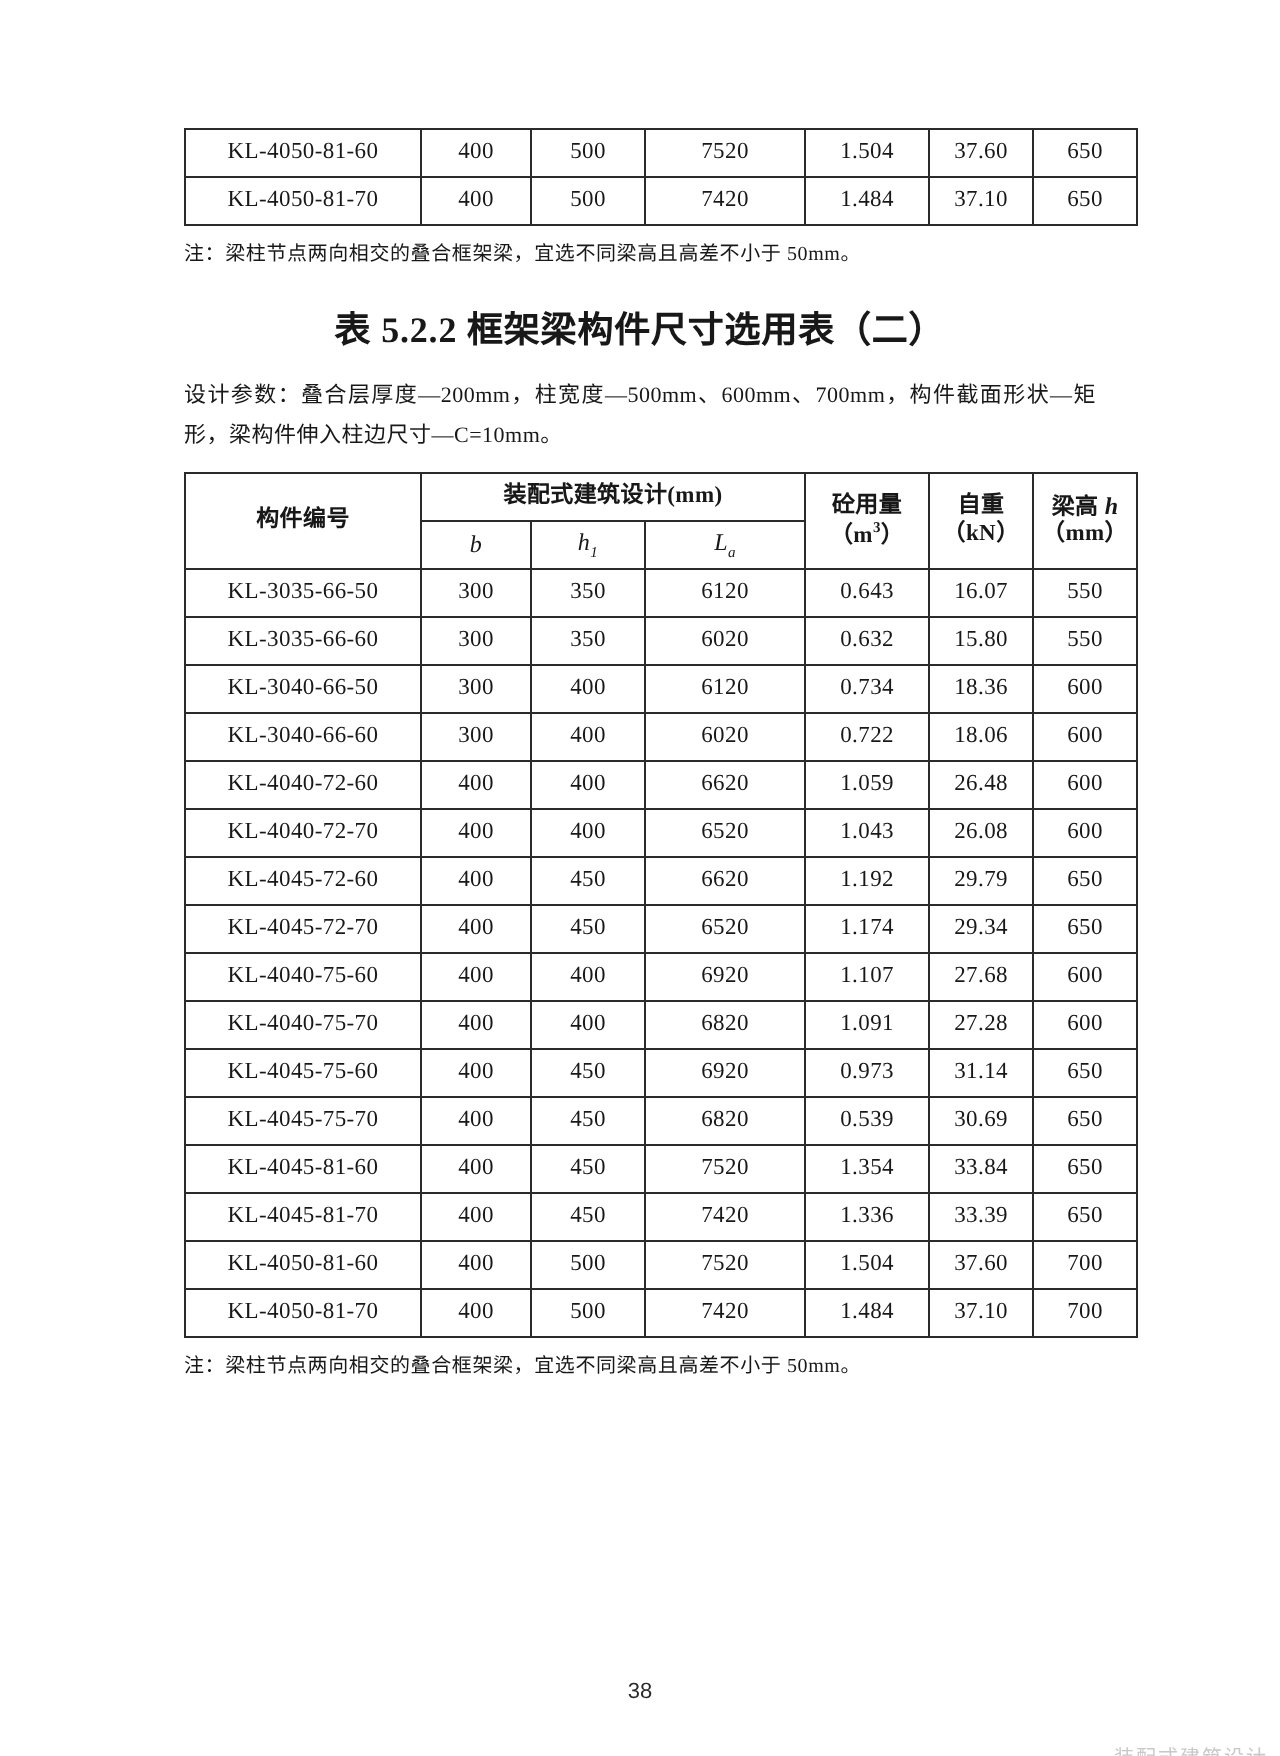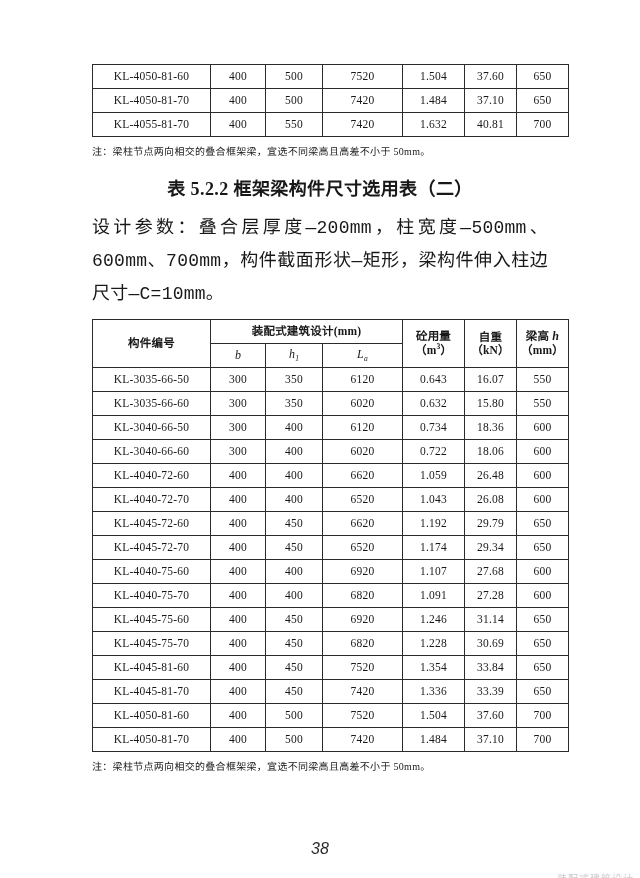--- a/index.html
+++ b/index.html
@@ -99,48 +99,46 @@
     letter-spacing: .3px;
   }
   .tbl-caption {
     text-align: center;
     font-size: 18px;
     font-weight: bold;
     margin: 14px 0 12px 0;
     letter-spacing: .4px;
   }
   .para {
-    font-size: 18px;
+    font-size: 11px;
     line-height: 1.85;
     margin: 8px 0 0 0;
     text-align: justify;
     letter-spacing: .25px;
-    font-family: Liberation Mono, monospace;
   }
   .para.indent-hang {
     text-indent: 0;
   }
   .para.bracket {
     font-weight: bold;
     margin-top: 6px;
   }
   .spacer-8 { height: 8px; }
   .spacer-12 { height: 12px; }
 
   
   .page-number {
     position: absolute;
     left: 0;
     top: 836px;
     width: 640px;
     text-align: center;
-    font-size: 16px;
+    font-size: 11px;
     color: #2a2a2a;
     font-family: "Liberation Sans", "DejaVu Sans", sans-serif;
-    font-style: italic;
   }
   .watermark {
     position: absolute;
     right: 6px;
     top: 866px;
     font-size: 10px;
     color: #c9c9c9;
     letter-spacing: 1px;
     font-family: "Liberation Serif", "DejaVu Serif", serif;
     white-space: nowrap;
@@ -178,29 +176,20 @@
           <td>650</td>
         </tr>
         <tr>
           <td class="id-cell">KL-4050-81-70</td>
           <td>400</td>
           <td>500</td>
           <td>7420</td>
           <td>1.484</td>
           <td>37.10</td>
           <td>650</td>
-        </tr>
-        <tr>
-          <td class="id-cell">KL-4055-81-70</td>
-          <td>400</td>
-          <td>550</td>
-          <td>7420</td>
-          <td>1.632</td>
-          <td>40.81</td>
-          <td>700</td>
         </tr>
       </tbody>
     </table>
 
     <p class="note-line">注：梁柱节点两向相交的叠合框架梁，宜选不同梁高且高差不小于 50mm。</p>
 
     <p class="tbl-caption">表 5.2.2  框架梁构件尺寸选用表（二）</p>
 
     <p class="para">设计参数：叠合层厚度—200mm，柱宽度—500mm、600mm、700mm，构件截面形状—矩形，梁构件伸入柱边尺寸—C=10mm。</p>
 
@@ -328,30 +317,30 @@
             <td>6820</td>
             <td>1.091</td>
             <td>27.28</td>
             <td>600</td>
           </tr>
           <tr>
             <td class="id-cell">KL-4045-75-60</td>
             <td>400</td>
             <td>450</td>
             <td>6920</td>
-            <td>1.246</td>
+            <td>0.973</td>
             <td>31.14</td>
             <td>650</td>
           </tr>
           <tr>
             <td class="id-cell">KL-4045-75-70</td>
             <td>400</td>
             <td>450</td>
             <td>6820</td>
-            <td>1.228</td>
+            <td>0.539</td>
             <td>30.69</td>
             <td>650</td>
           </tr>
           <tr>
             <td class="id-cell">KL-4045-81-60</td>
             <td>400</td>
             <td>450</td>
             <td>7520</td>
             <td>1.354</td>
             <td>33.84</td>

